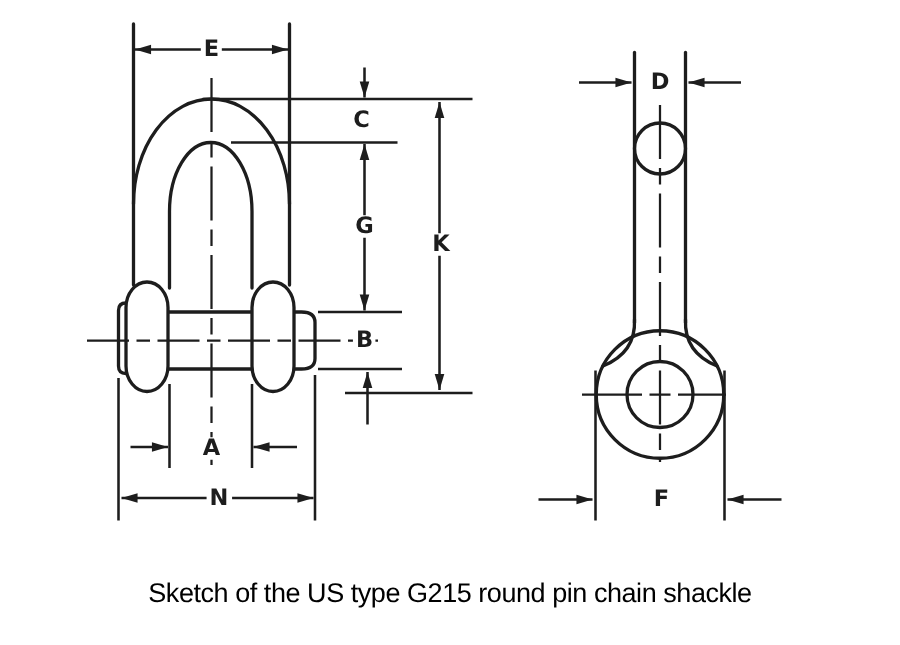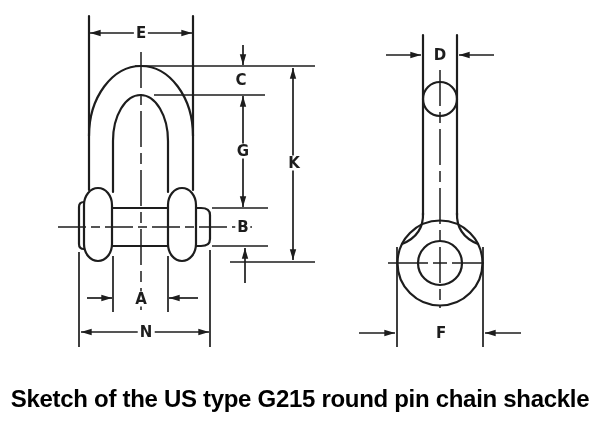--- a/index.html
+++ b/index.html
@@ -10,21 +10,21 @@
   }
   svg.drawing { position:absolute; left:0; top:0; }
   .dim-label {
     position:absolute; transform:translate(-50%,-50%);
     font:bold 15px "DejaVu Sans",sans-serif;
     color:#1d1d1d; background:#ffffff; padding:0 2px; line-height:1;
     white-space:nowrap;
   }
   .caption {
     position:absolute; left:0; right:0; top:385px;
-    text-align:center; font-weight:bold; font-size:24px;
+    text-align:center; font-weight:normal; font-size:18px;
     letter-spacing:-0.3px; color:#000000;
     font-family:"Liberation Sans","DejaVu Sans",sans-serif;
   }
   .ln   { stroke:#1d1d1d; stroke-width:2.2; fill:none; stroke-linecap:round; }
   .fill { fill:#ffffff; }
   .thin { stroke:#1d1d1d; stroke-width:1.7; fill:none; }
   .cl   { stroke:#1d1d1d; stroke-width:1.5; fill:none; }
 </style>
 </head>
 <body>

